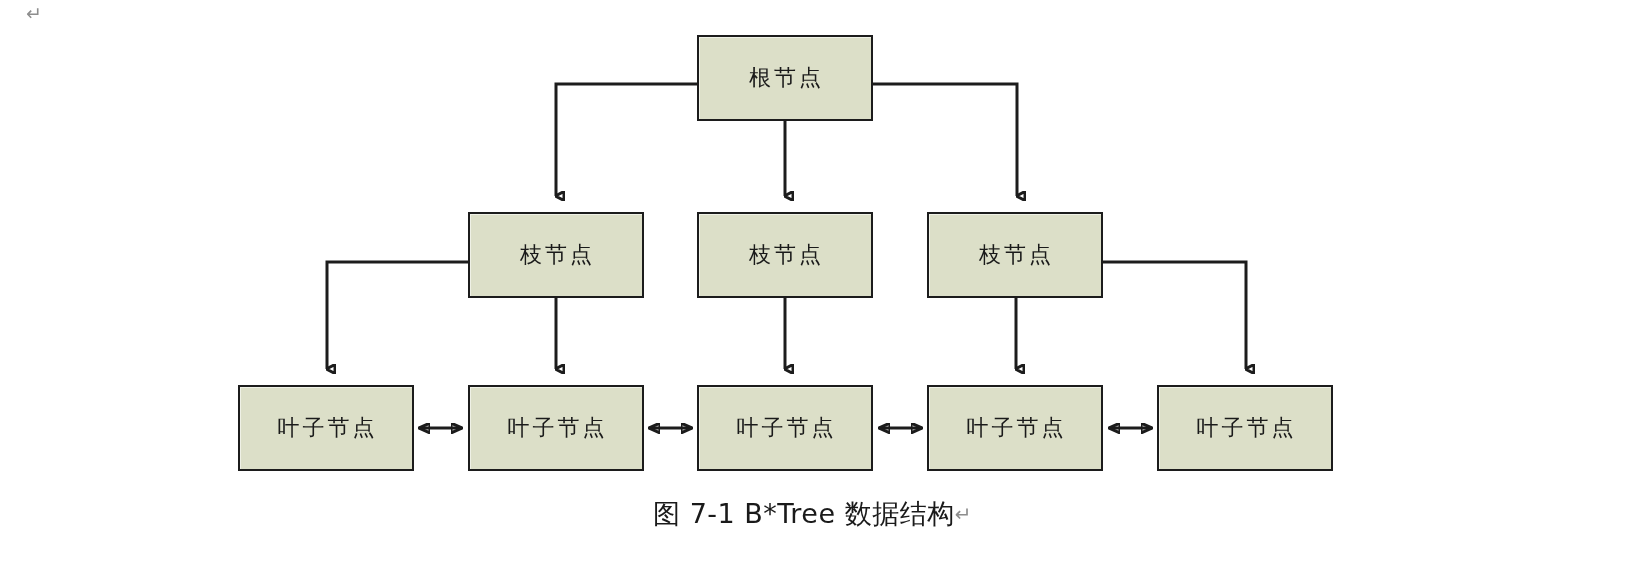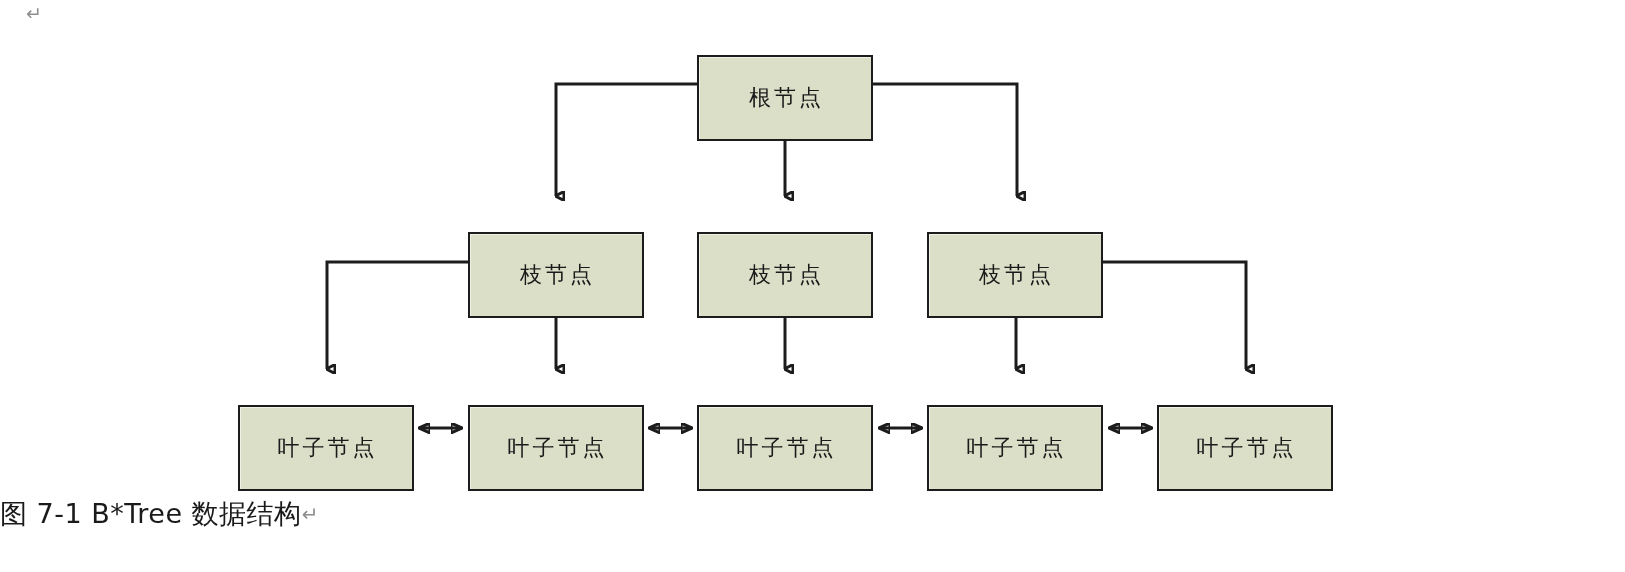--- a/index.html
+++ b/index.html
@@ -40,38 +40,37 @@
 
   .node {
     position: absolute;
     box-sizing: border-box;
     background: #dcdfc8;
     border: 2px solid #1c1c1c;
     display: flex;
     align-items: center;
     justify-content: center;
     box-shadow: inset 1px 1px 0 rgba(255,255,255,0.55);
-    margin-top: 20px;
   }
   .node .label {
     font-family: "DejaVu Sans", "Liberation Sans", sans-serif;
     font-size: 22px;
     color: #1a1a1a;
     letter-spacing: 3px;
     white-space: nowrap;
     text-indent: 3px;
   }
 
   
   .caption {
     position: absolute;
     left: 0;
     top: 496px;
     width: 1625px;
-    text-align: left;
+    text-align: center;
     font-family: "DejaVu Sans", "Liberation Sans", sans-serif;
     font-size: 27px;
     color: #1a1a1a;
     letter-spacing: 0.5px;
   }
   .caption .ret {
     color: #8e8e8e;
     font-size: 20px;
     vertical-align: 2px;
   }

